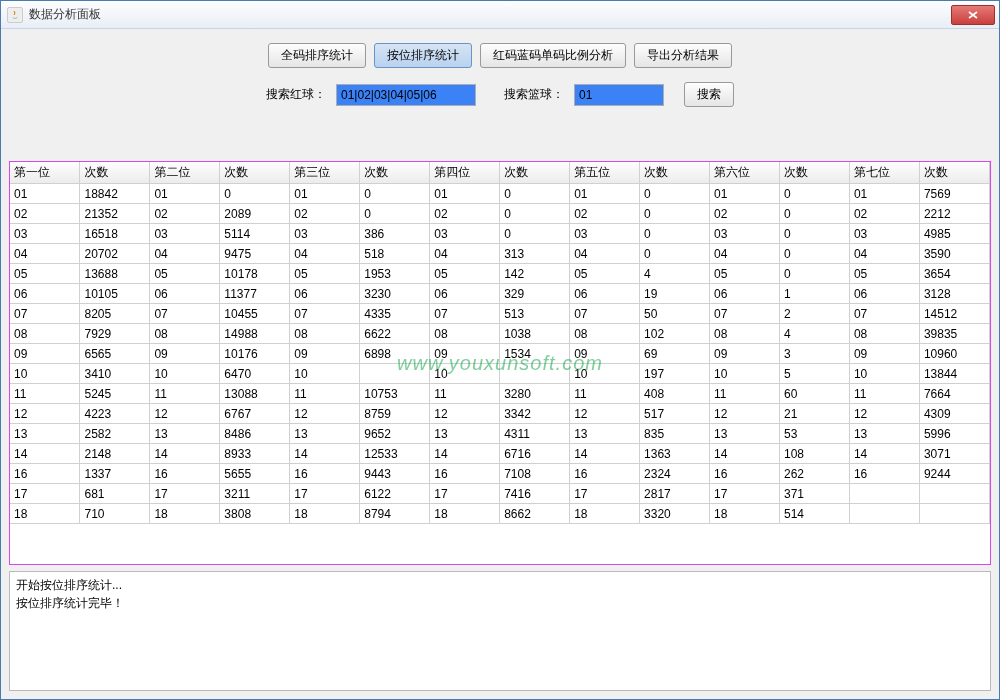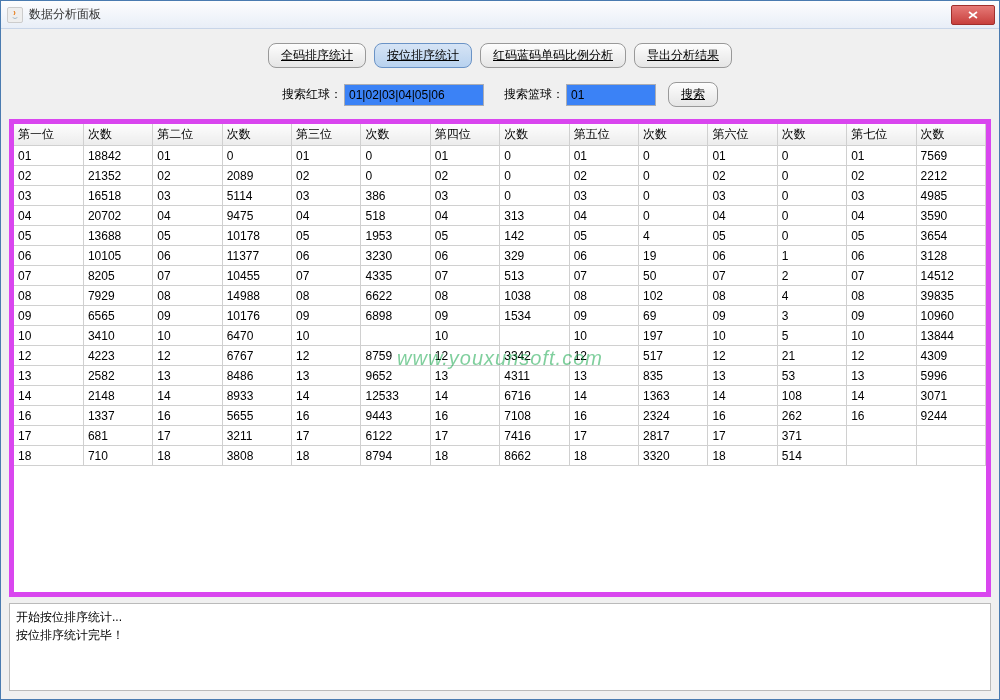--- a/index.html
+++ b/index.html
@@ -4,35 +4,35 @@
 <style>
 * { box-sizing: border-box; margin: 0; padding: 0; }
 body { font-family: "Microsoft YaHei", SimSun, Arial, sans-serif; font-size: 12px; background: #fff; }
 .window { width: 1000px; height: 700px; border: 1px solid #4a7bb0; display: flex; flex-direction: column; background: #f0f0f0; }
 .titlebar { height: 28px; background: linear-gradient(to bottom, #fdfdfe, #e8eef7); display: flex; align-items: center; padding: 0 2px; border-bottom: 1px solid #c8d5e8; justify-content: center; }
 .titlebar-icon { width: 16px; height: 16px; margin: 0 4px; display: inline-flex; align-items: center; justify-content: center; background: #eee; border: 1px solid #ccc; border-radius: 2px; }
 .titlebar-text { flex: 1; color: #333; font-size: 12px; padding-left: 2px; }
 .close-btn { width: 44px; height: 20px; background: linear-gradient(to bottom, #e67a77, #c8403d); border: 1px solid #a02f2c; border-radius: 2px; color: #fff; display: flex; align-items: center; justify-content: center; font-weight: bold; cursor: pointer; margin-right: 2px; }
 .content { flex: 1; padding: 8px; display: flex; flex-direction: column; }
 .toolbar-row { display: flex; justify-content: center; gap: 8px; padding: 6px 0 10px 0; }
-.btn { padding: 3px 12px; background: linear-gradient(to bottom, #fdfdfd, #e5e5e5); border: 1px solid #999; border-radius: 8px; cursor: pointer; font-size: 12px; text-decoration: underline; }
+.btn { padding: 3px 12px; background: linear-gradient(to bottom, #fdfdfd, #e5e5e5); border: 1px solid #999; border-radius: 3px; cursor: pointer; font-size: 12px; }
 .btn.active { background: linear-gradient(to bottom, #d6e4f5, #b8d2ef); border-color: #6a93c6; }
-.search-row { display: flex; justify-content: center; align-items: center; padding: 4px 0 12px 0; }
+.search-row { display: flex; justify-content: center; align-items: center; gap: 8px; padding: 4px 0 12px 0; }
 .search-row label { margin-right: 2px; }
 .search-row input { border: 1px solid #abadb3; padding: 3px 4px; font-size: 12px; background: #3b82f6; }
 .red-input { width: 140px; }
 .blue-input { width: 90px; }
-.table-wrap { flex: 1; border: 5px solid #d946ef; background: #fff; overflow: hidden; display: flex; flex-direction: column; }
+.table-wrap { flex: 1; border: 1px solid #d946ef; background: #fff; overflow: hidden; display: flex; flex-direction: column; margin-top: 42px; }
 .table-scroll { flex: 1; overflow-y: scroll; overflow-x: hidden; position: relative; }
 table { width: 100%; border-collapse: collapse; table-layout: fixed; }
 th, td { border: 1px solid #d0d0d0; padding: 2px 4px; text-align: left; font-size: 12px; height: 20px; white-space: nowrap; overflow: hidden; }
 th { background: linear-gradient(to bottom, #fdfdfd, #ececec); font-weight: normal; position: sticky; top: 0; border-top: none; }
 thead tr th:first-child { border-left: none; }
 tbody tr td:first-child { border-left: none; }
-.log-box { height: 88px; border: 1px solid #bababa; background: #fff; margin-top: 6px; padding: 4px 6px; font-size: 12px; line-height: 18px; overflow-y: auto; }
+.log-box { height: 120px; border: 1px solid #bababa; background: #fff; margin-top: 6px; padding: 4px 6px; font-size: 12px; line-height: 18px; overflow-y: auto; }
 .watermark { position: absolute; top: 50%; left: 50%; transform: translate(-50%, -50%); color: rgba(0,160,60,0.5); font-size: 20px; font-style: italic; pointer-events: none; letter-spacing: 1px; }
 ::-webkit-scrollbar { width: 16px; }
 ::-webkit-scrollbar-track { background: #f0f0f0; border-left: 1px solid #ddd; }
 ::-webkit-scrollbar-thumb { background: #c8c8c8; border: 1px solid #a0a0a0; }
 </style>
 </head>
 <body>
 
 <div class="window">
   <div class="titlebar">
@@ -242,20 +242,36 @@
                 <td>10</td>
                 <td></td>
                 <td>10</td>
                 <td>197</td>
                 <td>10</td>
                 <td>5</td>
                 <td>10</td>
                 <td>13844</td>
               </tr>
               <tr>
+                <td>11</td>
+                <td>5245</td>
+                <td>11</td>
+                <td>13088</td>
+                <td>11</td>
+                <td>10753</td>
+                <td>11</td>
+                <td>3280</td>
+                <td>11</td>
+                <td>408</td>
+                <td>11</td>
+                <td>60</td>
+                <td>11</td>
+                <td>7664</td>
+              </tr>
+              <tr>
                 <td>12</td>
                 <td>4223</td>
                 <td>12</td>
                 <td>6767</td>
                 <td>12</td>
                 <td>8759</td>
                 <td>12</td>
                 <td>3342</td>
                 <td>12</td>
                 <td>517</td>

